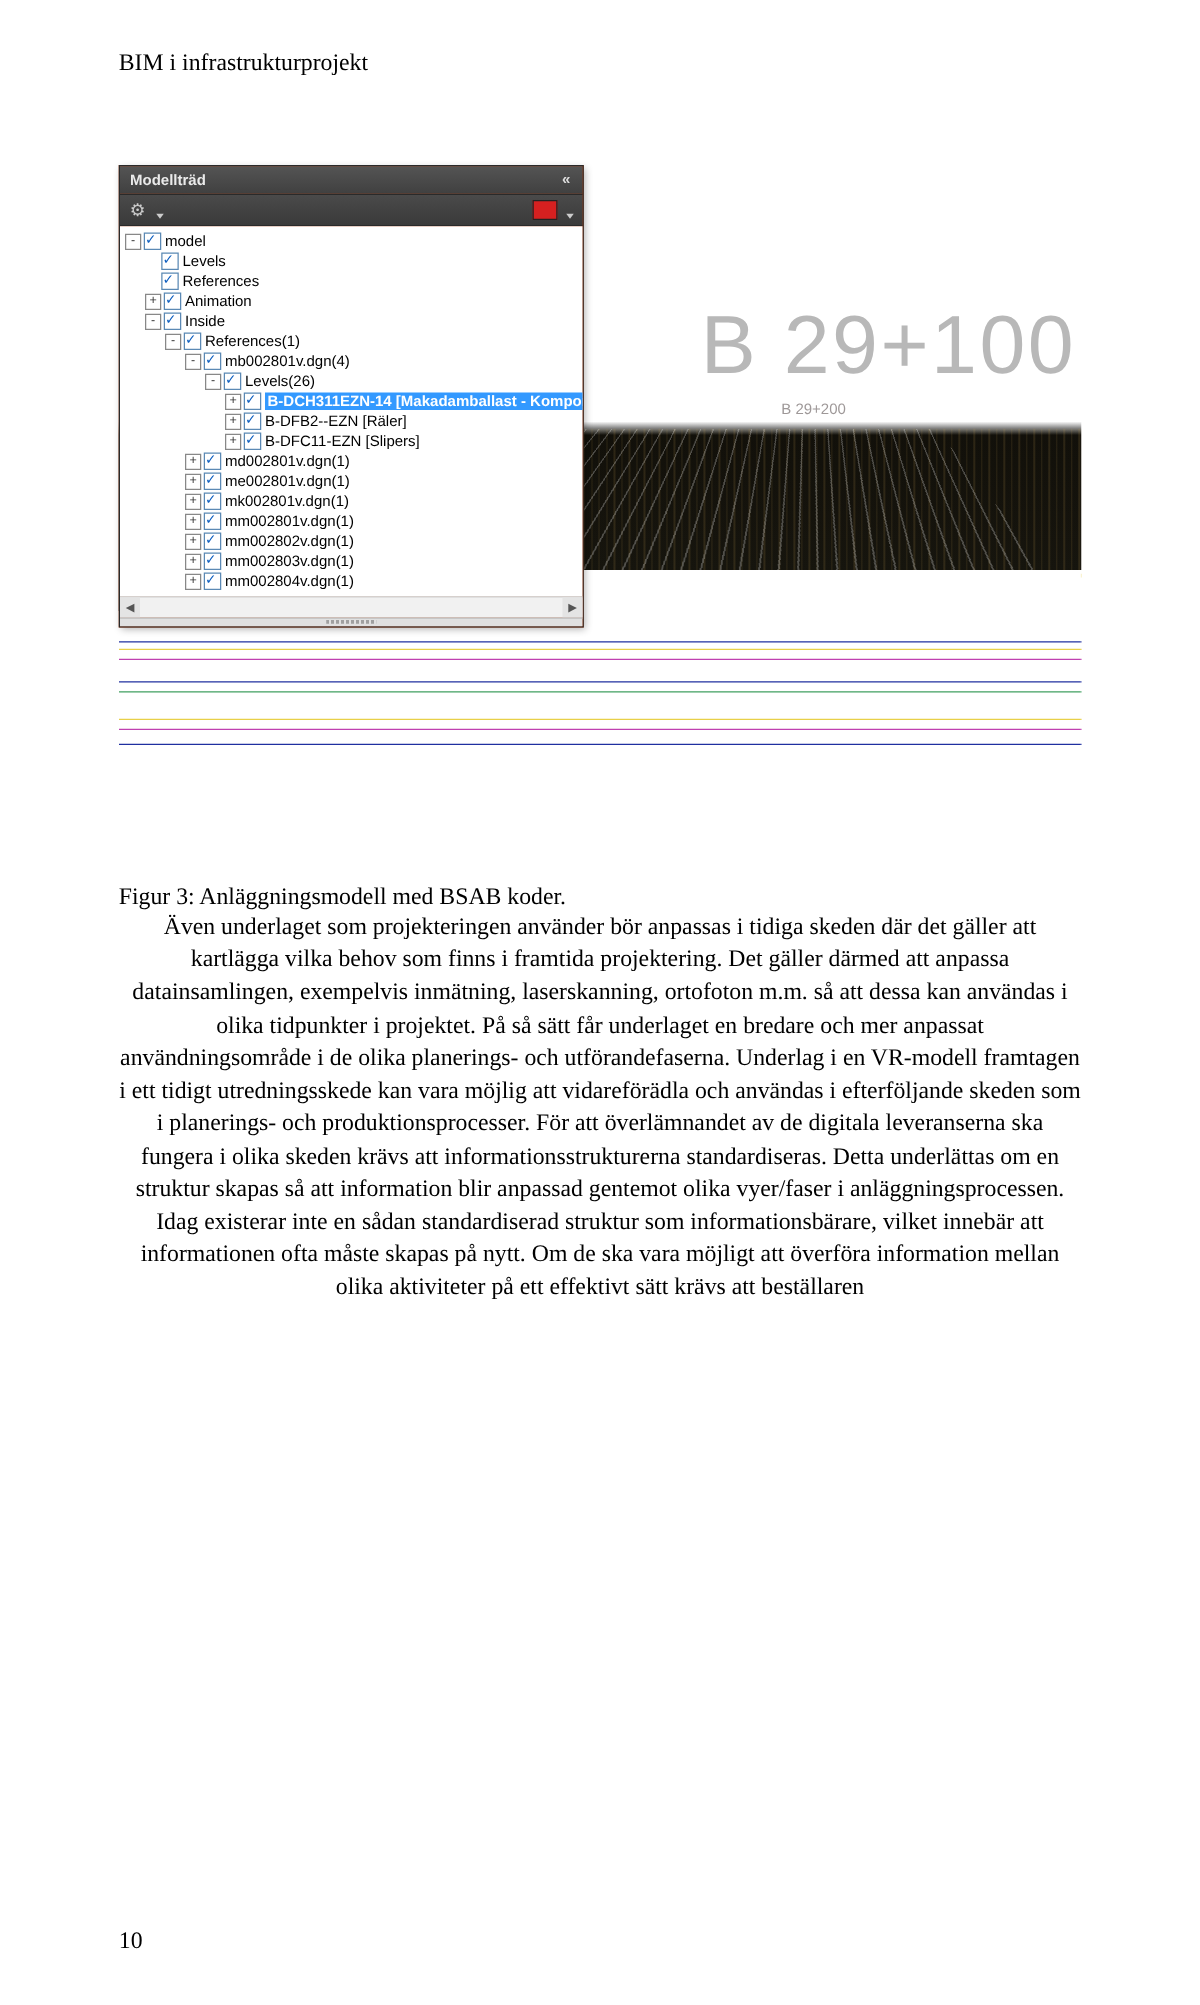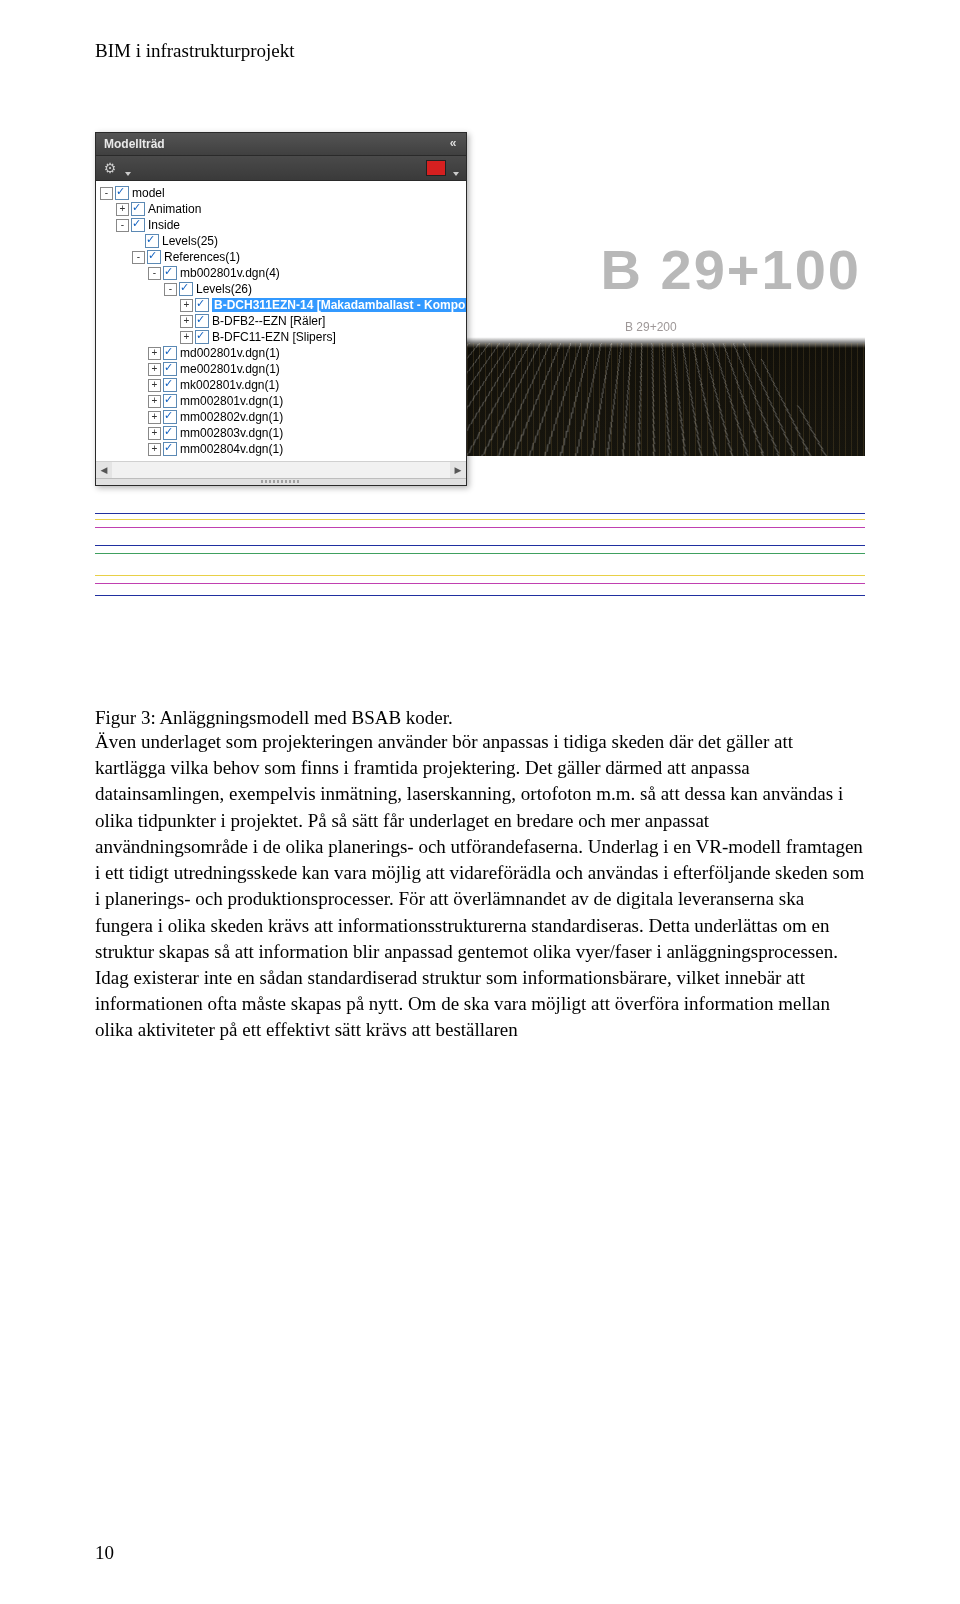--- a/index.html
+++ b/index.html
@@ -74,23 +74,22 @@
   .wl:nth-child(7){ top: 78px; }
   .wl:nth-child(8){ top: 90px; }
   .station-label {
     position: absolute;
     font-family: "Segoe UI", Arial, sans-serif;
     color: #b8b8b8;
     font-weight: 300;
   }
   .station-big {
     top: 105px; right: 4px;
-    font-size: 56px;
+    font-size: 66px;
     letter-spacing: 2px;
-    font-weight: bold;
   }
   .station-small {
     top: 188px; left: 530px;
     font-size: 12px;
     color: #9e9898;
   }
   .panel {
     position: absolute;
     top: 0; left: 0;
     width: 370px;
@@ -217,21 +216,21 @@
     position:absolute; left:50%; top:1px;
     width:40px; height:3px; transform:translateX(-50%);
     background: repeating-linear-gradient(90deg,#a0a0a0 0 2px, transparent 2px 4px);
   }
   .caption {
     font-size: 19px;
   }
   .body {
     font-size: 19px;
     line-height: 1.38;
-    text-align: left;
+    text-align: center;
   }
   .pagenum {
     position: absolute;
     bottom: 40px;
     left: 95px;
     font-size: 19px;
     text-align: center;
   }
 </style>
 </head>
@@ -282,35 +281,41 @@
       <div class="tree">
         <div class="tree-inner" id="tree-inner">
             <div class="node">
               <span class="ind d0"></span>
               <span class="twisty">-</span>
               <span class="chk"></span>
               <span class="lbl">model</span>
             </div>
             <div class="node">
               <span class="ind d1"></span>
+              <span class="twisty blank"></span>
+              <span class="chk"></span>
+              <span class="lbl">Levels</span>
+            </div>
+            <div class="node">
+              <span class="ind d1"></span>
+              <span class="twisty blank"></span>
+              <span class="chk"></span>
+              <span class="lbl">References</span>
+            </div>
+            <div class="node">
+              <span class="ind d1"></span>
               <span class="twisty">+</span>
               <span class="chk"></span>
               <span class="lbl">Animation</span>
             </div>
             <div class="node">
               <span class="ind d1"></span>
               <span class="twisty">-</span>
               <span class="chk"></span>
               <span class="lbl">Inside</span>
-            </div>
-            <div class="node">
-              <span class="ind d2"></span>
-              <span class="twisty blank"></span>
-              <span class="chk"></span>
-              <span class="lbl">Levels(25)</span>
             </div>
             <div class="node">
               <span class="ind d2"></span>
               <span class="twisty">-</span>
               <span class="chk"></span>
               <span class="lbl">References(1)</span>
             </div>
             <div class="node">
               <span class="ind d3"></span>
               <span class="twisty">-</span>

